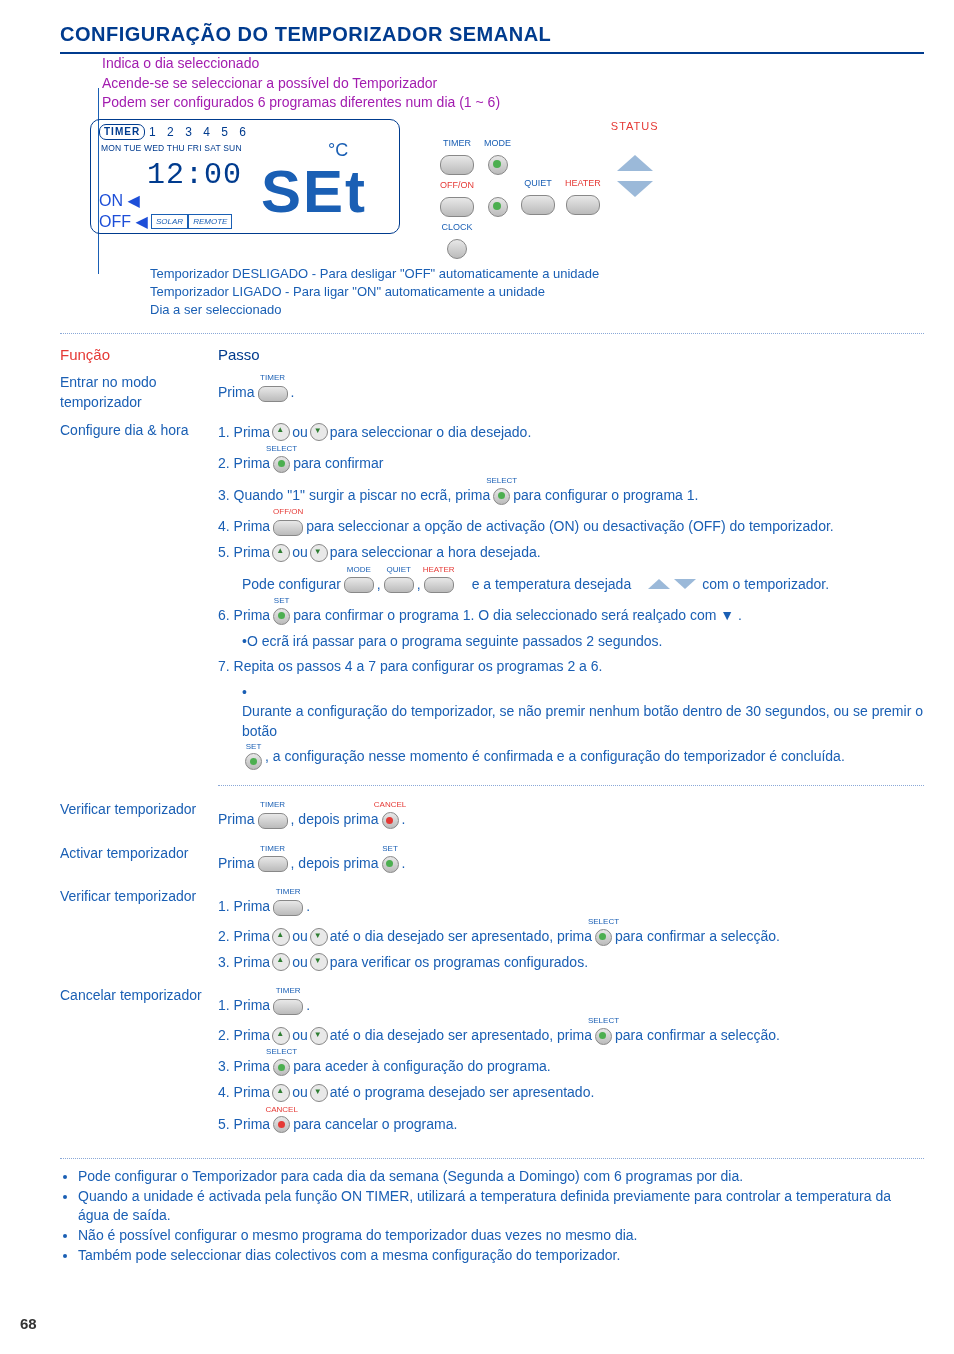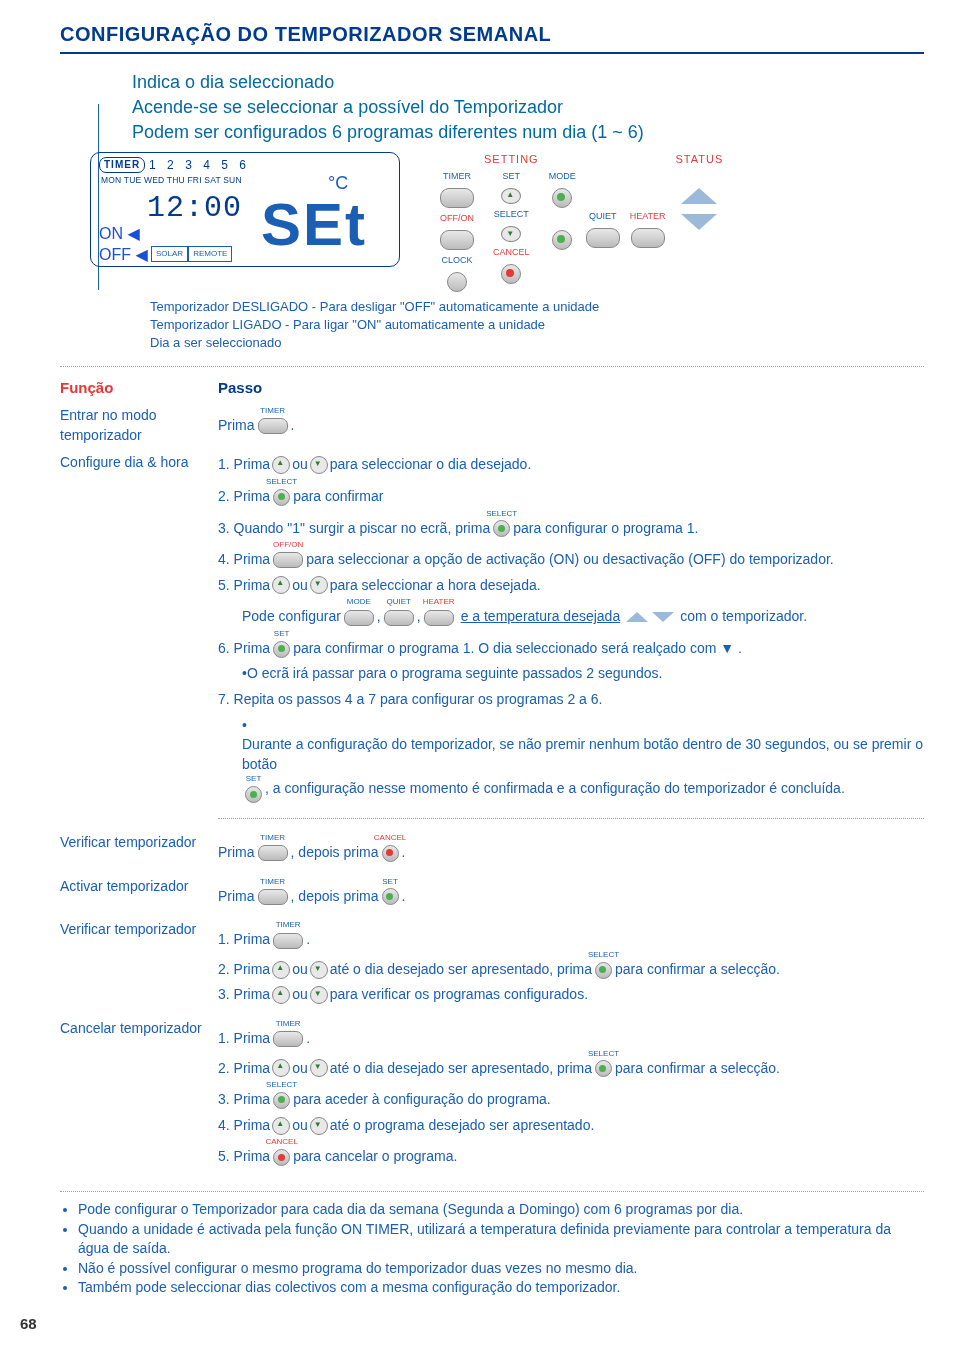--- a/index.html
+++ b/index.html
@@ -15,31 +15,31 @@
   .page {
     padding: 20px 30px 20px 60px;
     box-sizing: border-box;
   }
   .title {
     color: #003b8e;
     font-weight: bold;
     font-size: 20px;
     border-bottom: 2px solid #003b8e;
     padding-bottom: 4px;
-    margin-bottom: 16px;
+    margin-bottom: 0;
     letter-spacing: 0.5px;
   }
   .diagram-block {
     position: relative;
     margin-bottom: 10px;
   }
   .diagram-annot {
-    color: #0369a1;
-    font-size: 18px;
-    margin-left: 72px;
+    color: #a21caf;
+    font-size: 14px;
+    margin-left: 42px;
   }
   .diagram-row {
     display: flex;
     align-items: flex-start;
     margin-top: 6px;
     margin-bottom: 6px;
     position: relative;
   }
   .lcd-box {
     border: 1.5px solid #003b8e;
@@ -115,20 +115,21 @@
     font-size: 18px;
     vertical-align: top;
     margin-left: 2px;
   }
   .lcd-bottom-boxes {
     position: absolute;
     left: 60px;
     bottom: 4px;
     display: flex;
     gap: 0;
+    font-style: italic;
   }
   .lcd-bottom-boxes span {
     border: 1px solid #1a5fb4;
     font-size: 8px;
     padding: 1px 4px;
     color: #1a5fb4;
   }
   .control-panel {
     display: flex;
     gap: 10px;
@@ -234,21 +235,21 @@
   .cell-r {
     display: table-cell;
     vertical-align: top;
     padding: 4px 0;
     color: #1a5fb4;
     font-size: 14px;
   }
   .header-row .cell-l,
   .header-row .cell-r {
     color: #e53935;
-    font-weight: bold;
+    font-weight: normal;
     font-size: 15px;
   }
   .header-row .cell-r { color: #003b8e; }
   .step {
     margin: 2px 0 6px 0;
     display: flex;
     flex-wrap: wrap;
     align-items: center;
     gap: 0;
   }
@@ -419,29 +420,20 @@
       <div class="cp-col">
         <div class="hdr"></div>
         <div class="cp-label">TIMER</div>
         <div class="pill-btn"></div>
         <div class="cp-label red">OFF/ON</div>
         <div class="pill-btn"></div>
         <div class="cp-label">CLOCK</div>
         <div class="circle-btn plain"></div>
       </div>
       <div class="cp-col">
-        <div class="hdr">SETTING</div>
-        <div class="cp-label">SET</div>
-        <div class="arrow-btn-up"></div>
-        <div class="cp-label">SELECT</div>
-        <div class="arrow-btn-down"></div>
-        <div class="cp-label red">CANCEL</div>
-        <div class="circle-btn red"></div>
-      </div>
-      <div class="cp-col">
         <div class="hdr"></div>
         <div class="cp-label">MODE</div>
         <div class="circle-btn green"></div>
         <div class="cp-label" style="height:10px;"></div>
         <div class="circle-btn green"></div>
       </div>
       <div class="cp-col">
         <div class="hdr"></div>
         <div class="cp-label"></div>
         <div style="height:18px;"></div>
@@ -522,21 +514,21 @@
         <span class="inline-arrow-down"></span>
         <span>para seleccionar a hora desejada.</span>
       </div>
       <div class="step-sub" style="margin-top:12px;">
         <span>Pode configurar</span>
         <span class="btn-label"><span class="overlabel">MODE</span><span class="inline-pill"></span></span>
               <span>,</span>
         <span class="btn-label"><span class="overlabel">QUIET</span><span class="inline-pill"></span></span>
               <span>,</span>
         <span class="btn-label"><span class="overlabel red">HEATER</span><span class="inline-pill"></span></span>
-        <span style="margin:0 4px;text-decoration:underline;">e a temperatura desejada</span>
+        <span style="margin:0 15px;">e a temperatura desejada</span>
         <span class="inline-tri-up"></span>
         <span class="inline-tri-down"></span>
         <span style="margin-left:4px;">com o temporizador.</span>
       </div>
       <div class="step" style="margin-top:12px;">
         <span>6. Prima</span>
         <span class="btn-label"><span class="overlabel">SET</span><span class="inline-circle green"></span></span>
         <span>para confirmar o programa 1. O dia seleccionado será realçado com ▼ .</span>
       </div>
       <div class="step-sub bullet">O ecrã irá passar para o programa seguinte passados 2 segundos.</div>

